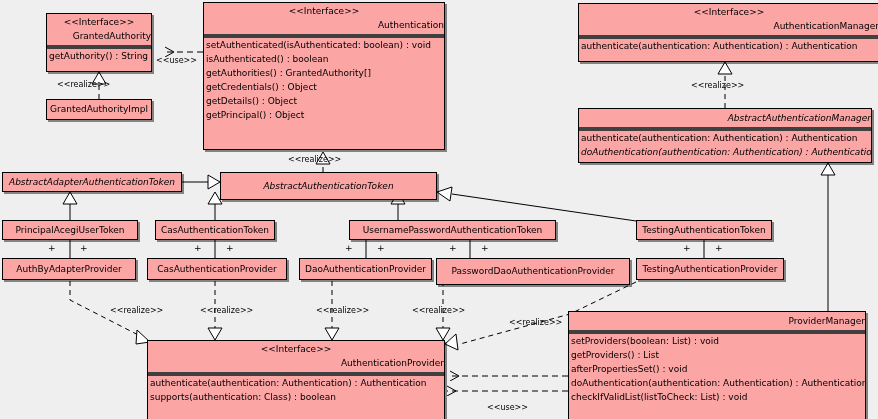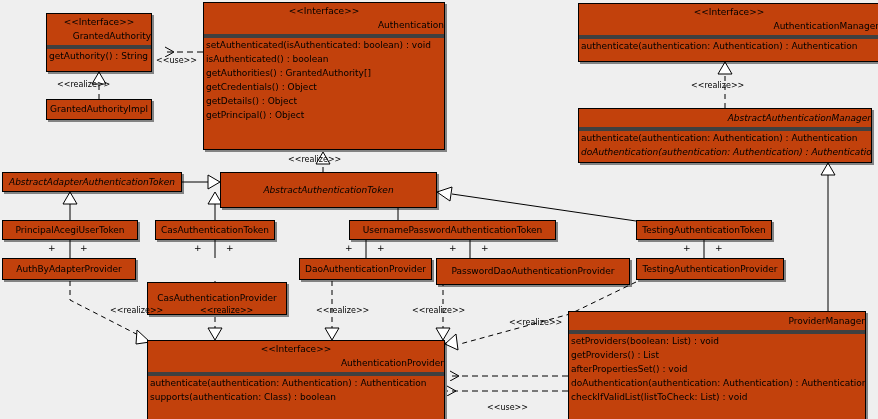--- a/index.html
+++ b/index.html
@@ -7,21 +7,21 @@
     width:878px;height:419px;
     background:#efefef;
     font-family:"DejaVu Sans","Liberation Sans",sans-serif;
     overflow:hidden;
     position:relative;
   }
   #canvas{position:absolute;left:0;top:0;width:878px;height:419px;}
   svg.edges{position:absolute;left:0;top:0;width:878px;height:419px;pointer-events:none;}
   .uml{
     position:absolute;
-    background:#c2410c;
+    background:#fca5a5;
     border:1px solid #000000;
     box-sizing:border-box;
     box-shadow:2px 2px 0 rgba(0,0,0,0.45);
     font-size:9px;
     line-height:11px;
     color:#000;
     overflow:hidden;
     z-index:5;
   }
   .hdr{padding:2px 0 2px 0;text-align:center;}
@@ -215,21 +215,21 @@
     <div class="sep ops">
       <span class="op">authenticate(authentication: Authentication) : Authentication</span>
       <span class="op abs">doAuthentication(authentication: Authentication) : Authentication</span>
     </div>
   </div>
 
   <div class="uml simple" style="left:2px;top:172px;width:180px;height:20px;">
     <span class="abs">AbstractAdapterAuthenticationToken</span>
   </div>
 
-  <div class="uml simple" style="left:220px;top:172px;width:217px;height:36px;">
+  <div class="uml simple" style="left:220px;top:172px;width:217px;height:28px;">
     <span class="abs">AbstractAuthenticationToken</span>
   </div>
 
   <div class="uml simple" style="left:2px;top:220px;width:136px;height:20px;">
     <span>PrincipalAcegiUserToken</span>
   </div>
 
   <div class="uml simple" style="left:155px;top:220px;width:120px;height:20px;">
     <span>CasAuthenticationToken</span>
   </div>
@@ -239,21 +239,21 @@
   </div>
 
   <div class="uml simple" style="left:636px;top:220px;width:136px;height:20px;">
     <span>TestingAuthenticationToken</span>
   </div>
 
   <div class="uml simple" style="left:2px;top:258px;width:134px;height:22px;">
     <span>AuthByAdapterProvider</span>
   </div>
 
-  <div class="uml simple" style="left:147px;top:258px;width:140px;height:33px;margin-top:24px;">
+  <div class="uml simple" style="left:147px;top:258px;width:140px;height:22px;">
     <span>CasAuthenticationProvider</span>
   </div>
 
   <div class="uml simple" style="left:299px;top:258px;width:133px;height:22px;">
     <span>DaoAuthenticationProvider</span>
   </div>
 
   <div class="uml simple" style="left:436px;top:258px;width:194px;height:27px;">
     <span>PasswordDaoAuthenticationProvider</span>
   </div>

